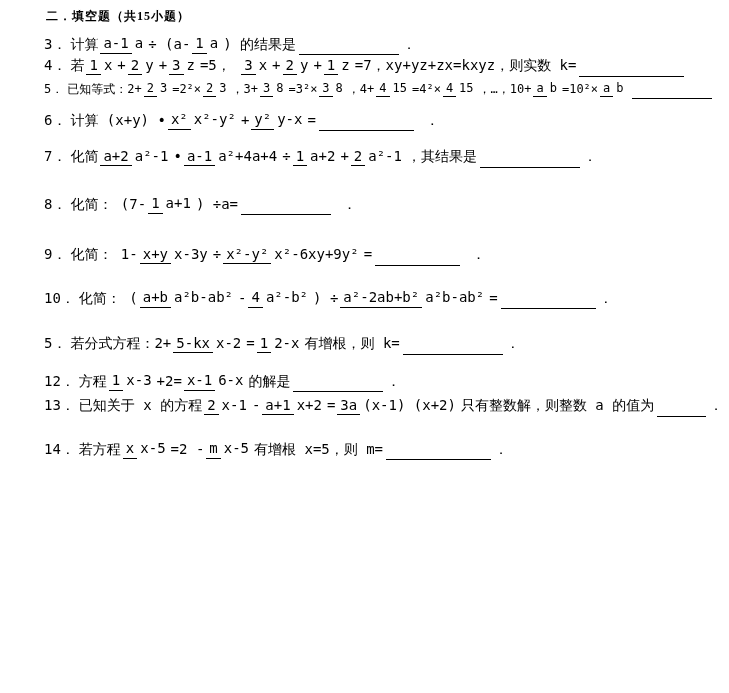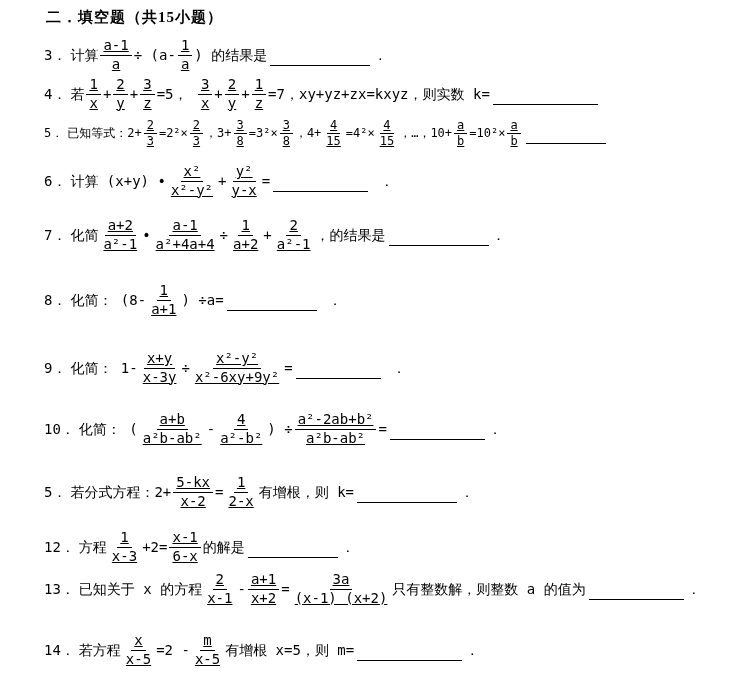--- a/index.html
+++ b/index.html
@@ -4,31 +4,31 @@
 <style>
   html,body{margin:0;padding:0;background:#ffffff;color:#000000;}
   body{
     width:729px;height:693px;overflow:hidden;
     font-family:"DejaVu Sans Mono","Liberation Serif",serif;
     font-size:14px;
   }
   .sheet{padding:8px 6px 0 44px;}
   .title{
     font-family:"Liberation Serif","DejaVu Sans",serif;
-    font-weight:bold;font-size:15px;margin:0 0 10px 2px;letter-spacing:1px;
+    font-weight:bold;font-size:12px;margin:0 0 10px 2px;letter-spacing:1px;
   }
   .q{
     display:flex;align-items:center;flex-wrap:nowrap;
     white-space:nowrap;line-height:1.2;
   }
   .qnum{margin-right:4px;}
   .t{white-space:pre;}
   .frac{
-    display:inline-flex;flex-direction:column;align-items:center;
-    margin:0 2px;vertical-align:middle;text-decoration:underline;
+    display:inline-flex;flex-direction:row;align-items:flex-start;
+    margin:0 2px;vertical-align:middle;
   }
   .frac .num{display:block;border-bottom:1px solid #000;padding:0 3px;line-height:1.25;text-align:center;}
   .frac .den{display:block;padding:0 3px;line-height:1.25;text-align:center;}
   .blank{
     display:inline-block;border-bottom:1px solid #000;
     height:0.95em;align-self:center;margin:0 3px;transform:translateY(4px);
   }
   
   .q:nth-child(1){margin-bottom:3px;}
   .q:nth-child(2){margin-bottom:6px;}
@@ -174,27 +174,27 @@
         <span class="t">÷</span>
         <span class="frac">
           <span class="num">1</span>
           <span class="den">a+2</span>
         </span>
         <span class="t">+</span>
         <span class="frac">
           <span class="num">2</span>
           <span class="den">a²-1</span>
         </span>
-        <span class="t">，的结果是</span>
+        <span class="t">，其结果是</span>
         <span class="blank" style="width: 100px;"></span>
         <span class="t">．</span>
       </div>
       <div class="q">
         <span class="qnum">8．</span>
-        <span class="t">化简： (8-</span>
+        <span class="t">化简： (7-</span>
         <span class="frac">
           <span class="num">1</span>
           <span class="den">a+1</span>
         </span>
         <span class="t">) ÷a=</span>
         <span class="blank" style="width: 90px;"></span>
         <span class="t"> ．</span>
       </div>
       <div class="q">
         <span class="qnum">9．</span>

